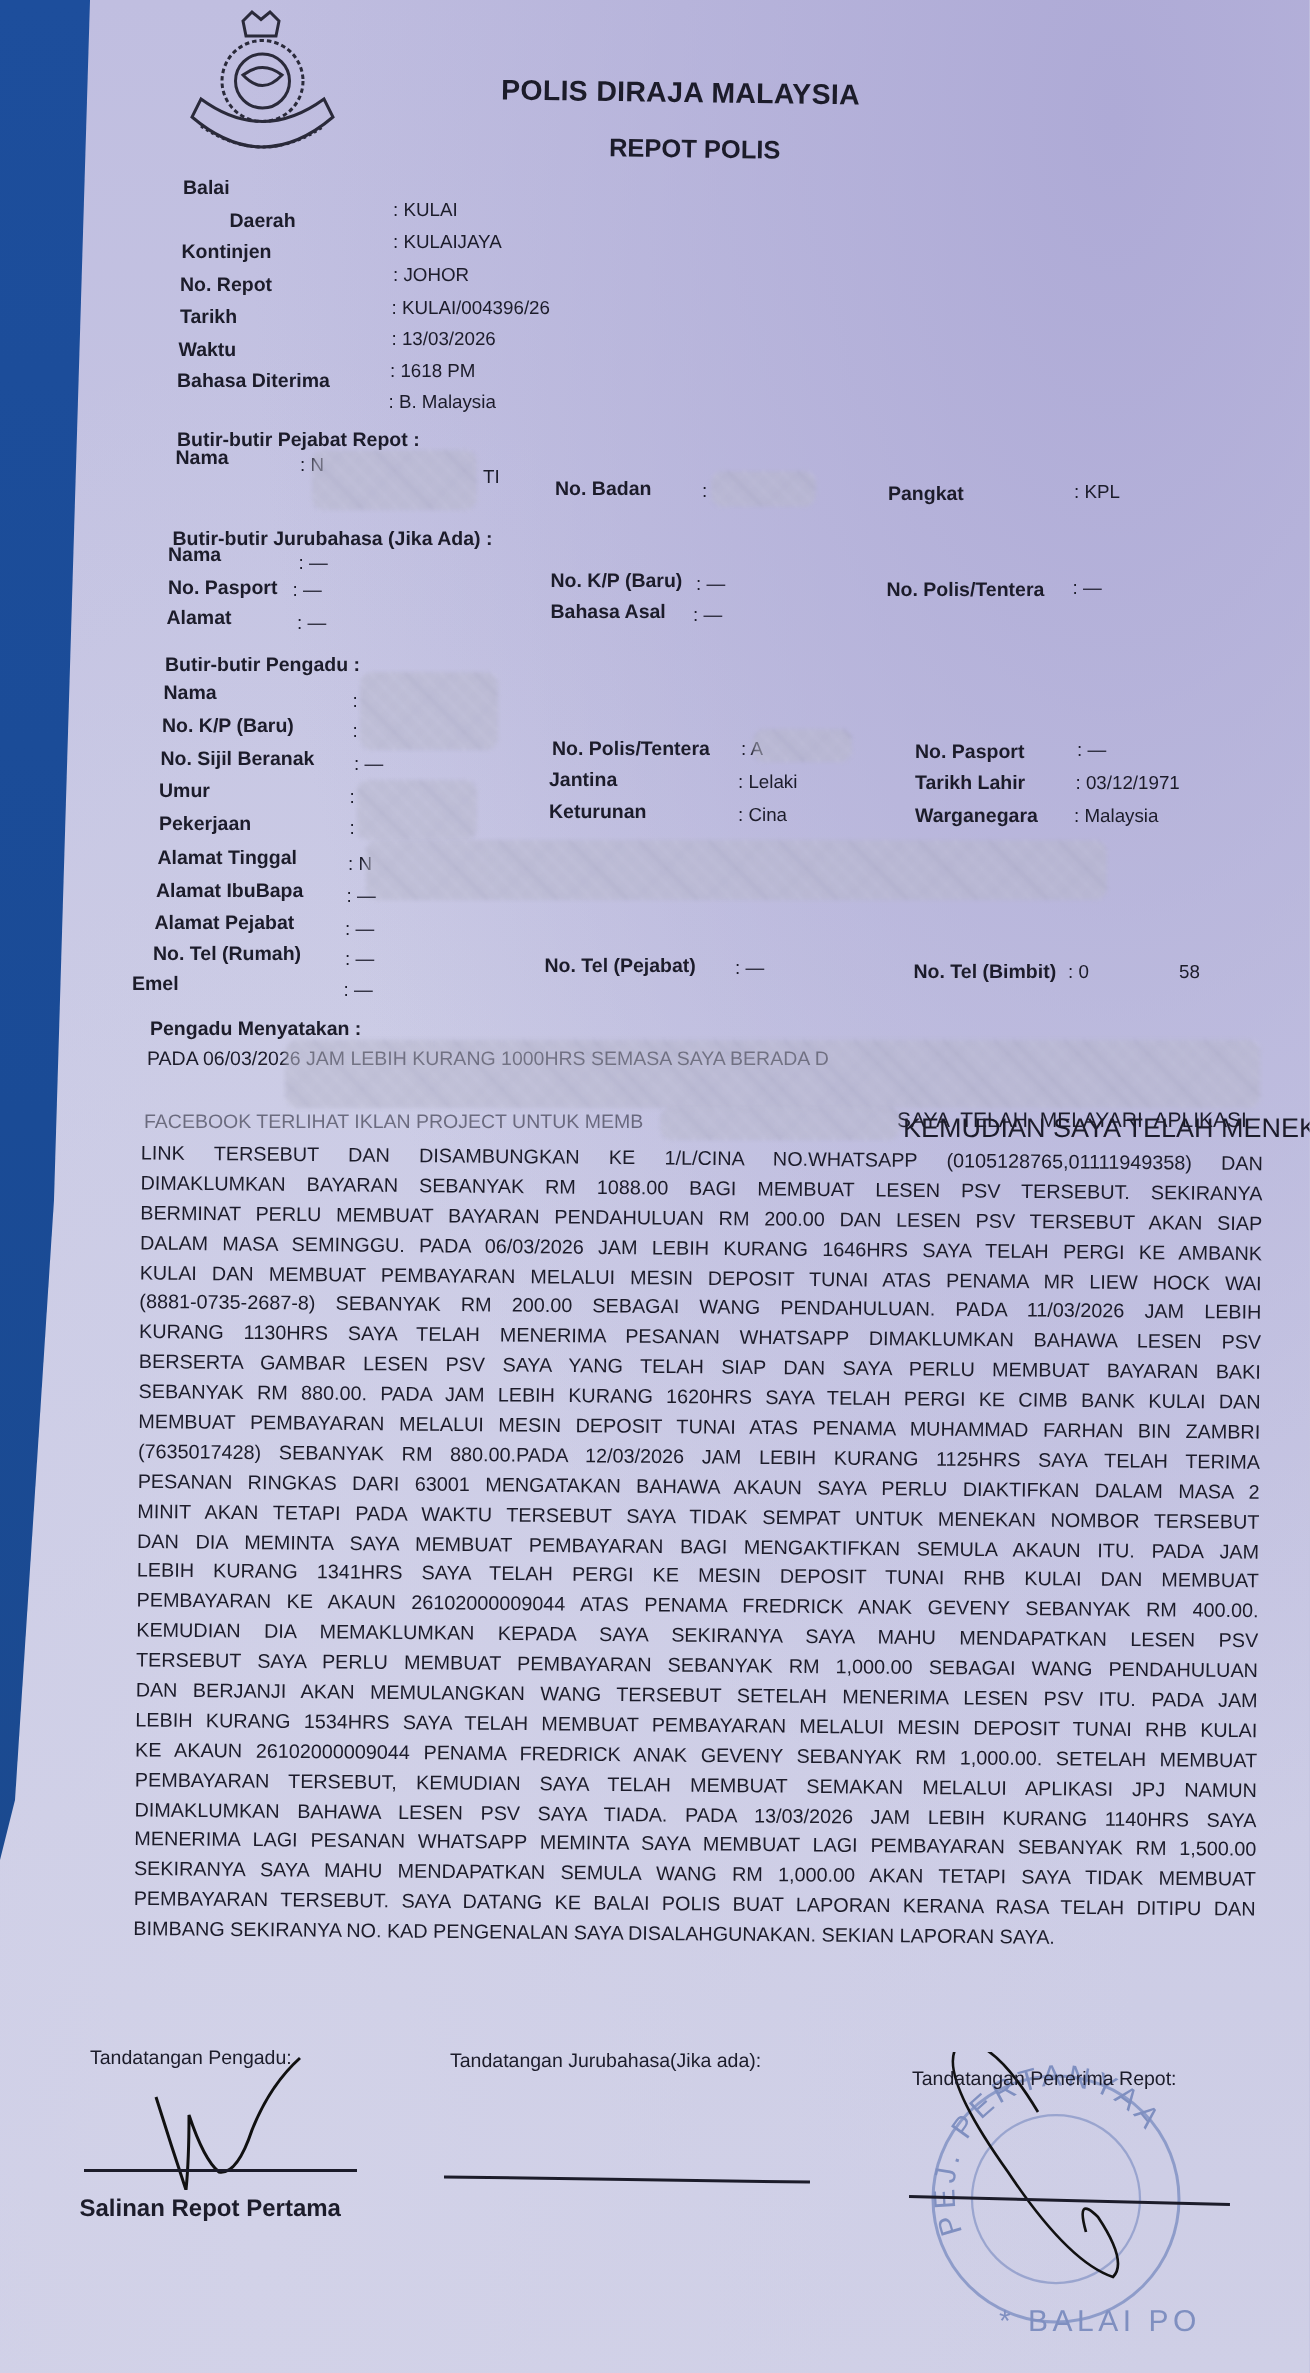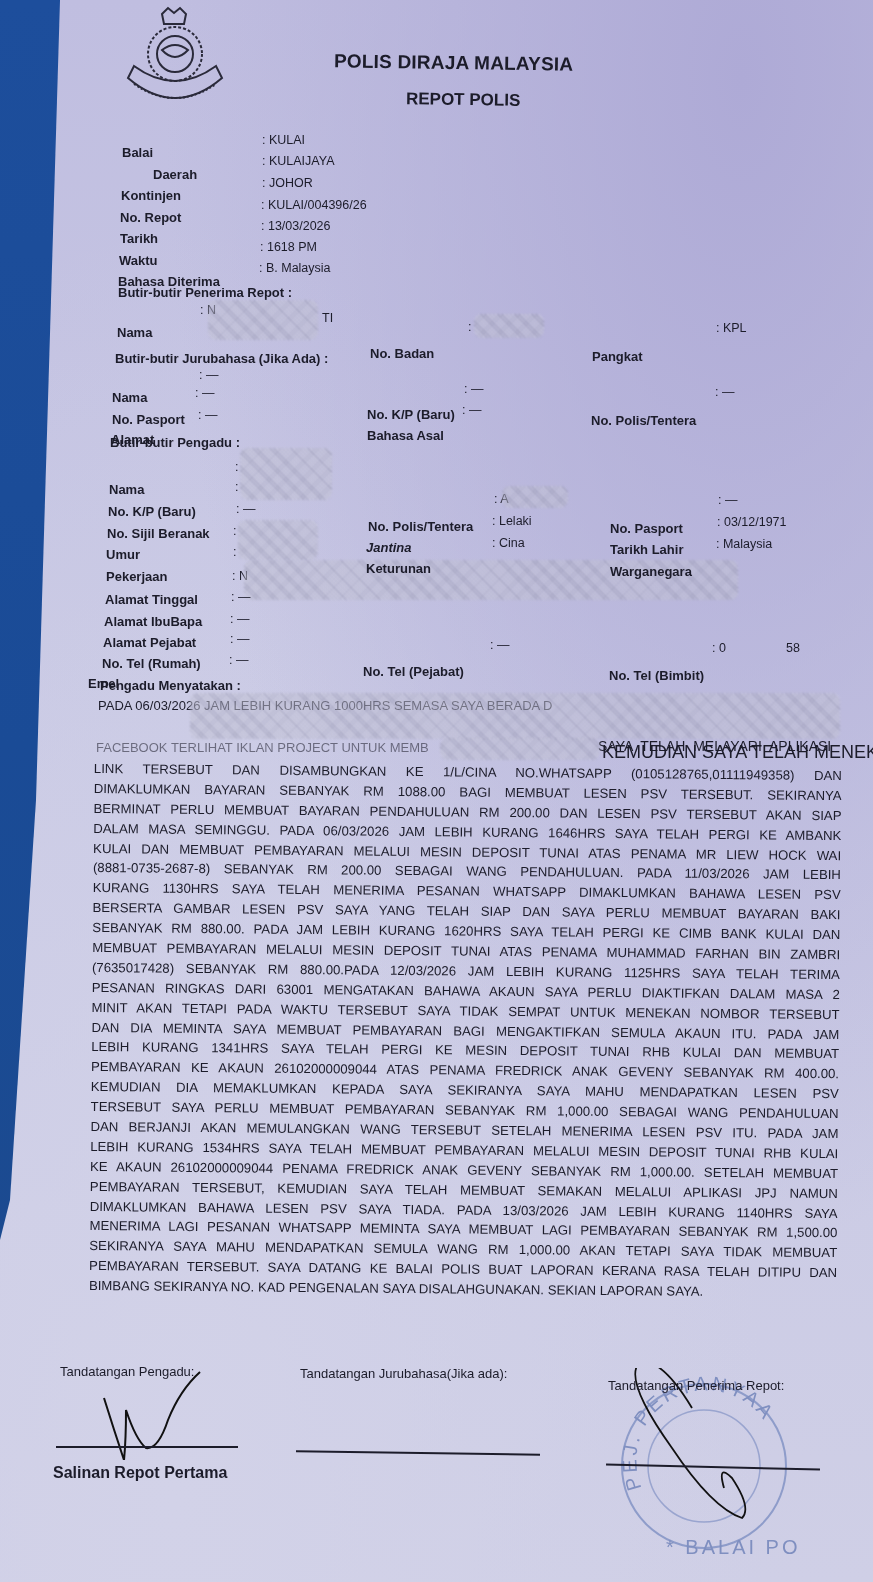--- a/index.html
+++ b/index.html
@@ -25,21 +25,21 @@
     clip-path: polygon(0 0, 60px 0, 36px 800px, 10px 1200px, 0 1240px);
   }
   .abs { position: absolute; white-space: nowrap; }
   .crest {
     position: absolute; left: 120px; top: 6px; width: 110px; height: 108px;
   }
   .title {
     font-weight: bold; font-size: 19px; letter-spacing: 0.2px;
   }
   .subtitle { font-weight: bold; font-size: 17px; }
-  .lbl { font-weight: bold; font-size: 13px; margin-top: 28px; }
+  .lbl { font-weight: bold; font-size: 13px; }
   .val { font-size: 12.5px; }
   .sect { font-weight: bold; font-size: 13px; }
   .redact {
     position: absolute;
     background:
       repeating-linear-gradient(45deg, rgba(120,120,150,0.55) 0 1px, rgba(220,220,235,0.4) 1px 3px),
       repeating-linear-gradient(-45deg, rgba(140,140,170,0.45) 0 1px, rgba(230,230,240,0.3) 1px 3px);
     filter: blur(1.3px);
     border-radius: 8px;
     opacity: 0.85;
@@ -95,21 +95,21 @@
   <div class="abs val" style="left:262px; top:133px;">: KULAI</div>
   <div class="abs val" style="left:262px; top:154px;">: KULAIJAYA</div>
   <div class="abs val" style="left:262px; top:176px;">: JOHOR</div>
   <div class="abs val" style="left:261px; top:198px;">: KULAI/004396/26</div>
   <div class="abs val" style="left:261px; top:219px;">: 13/03/2026</div>
   <div class="abs val" style="left:260px; top:240px;">: 1618 PM</div>
   <div class="abs val" style="left:259px; top:261px;">: B. Malaysia</div>
 </div>
 
 <div>
-  <div class="abs sect" style="left:118px; top:285px;">Butir-butir Penerima Repot :</div>
+  <div class="abs sect" style="left:118px; top:285px;">Butir-butir Pejabat Repot :</div>
   <div class="abs lbl" style="left:117px; top:297px;">Nama</div>
   <div class="abs val" style="left:200px; top:303px;">: N</div>
   <div class="redact" style="left:208px; top:300px; width:110px; height:40px;"></div>
   <div class="abs val" style="left:322px; top:311px;">TI</div>
   <div class="abs lbl" style="left:370px; top:318px;">No. Badan</div>
   <div class="abs val" style="left:468px; top:320px;">:</div>
   <div class="redact" style="left:474px; top:314px; width:70px; height:24px;"></div>
   <div class="abs lbl" style="left:592px; top:321px;">Pangkat</div>
   <div class="abs val" style="left:716px; top:321px;">: KPL</div>
 </div>
@@ -152,21 +152,21 @@
   <div class="abs lbl" style="left:103px; top:607px;">Alamat Pejabat</div>
   <div class="abs val" style="left:230px; top:612px;">: —</div>
   <div class="abs lbl" style="left:102px; top:628px;">No. Tel (Rumah)</div>
   <div class="abs val" style="left:230px; top:632px;">: —</div>
   <div class="abs lbl" style="left:88px; top:648px;">Emel</div>
   <div class="abs val" style="left:229px; top:653px;">: —</div>
 
   <div class="abs lbl" style="left:368px; top:491px;">No. Polis/Tentera</div>
   <div class="abs val" style="left:494px; top:492px;">: A</div>
   <div class="redact" style="left:502px; top:486px; width:66px; height:22px;"></div>
-  <div class="abs lbl" style="left:366px; top:512px;font-style:italic;">Jantina</div>
+  <div class="abs lbl" style="left:366px; top:512px;">Jantina</div>
   <div class="abs val" style="left:492px; top:514px;">: Lelaki</div>
   <div class="abs lbl" style="left:366px; top:533px;">Keturunan</div>
   <div class="abs val" style="left:492px; top:536px;">: Cina</div>
 
   <div class="abs lbl" style="left:610px; top:493px;">No. Pasport</div>
   <div class="abs val" style="left:718px; top:493px;">: —</div>
   <div class="abs lbl" style="left:610px; top:514px;">Tarikh Lahir</div>
   <div class="abs val" style="left:717px; top:515px;">: 03/12/1971</div>
   <div class="abs lbl" style="left:610px; top:536px;">Warganegara</div>
   <div class="abs val" style="left:716px; top:537px;">: Malaysia</div>

